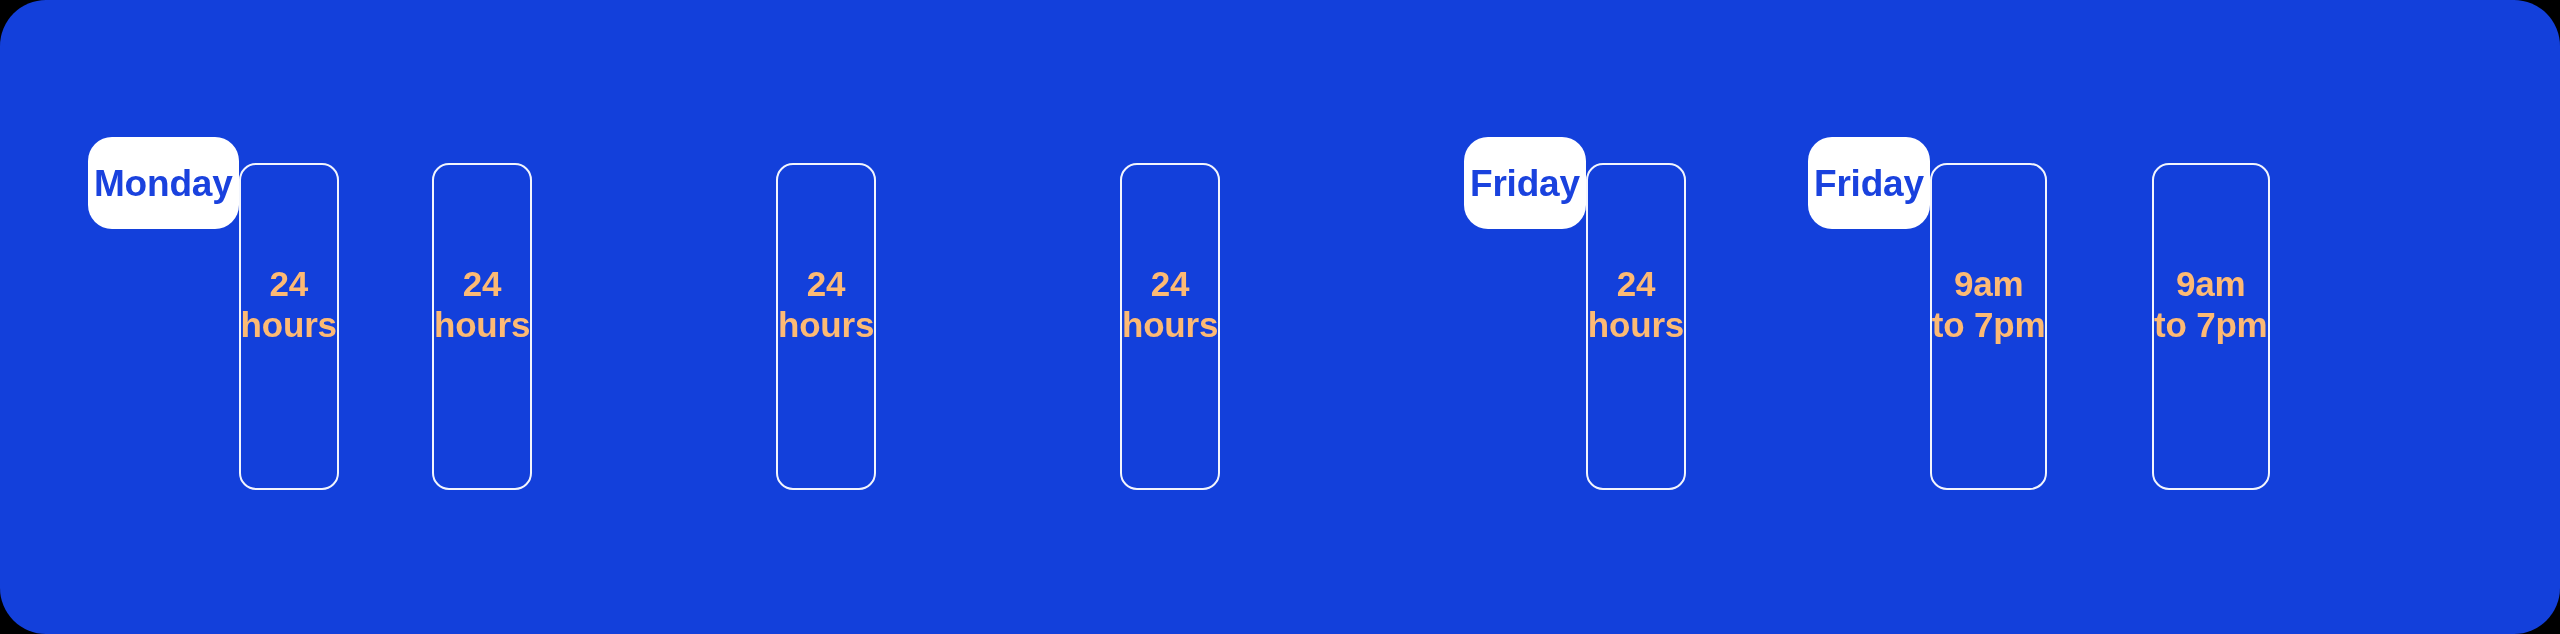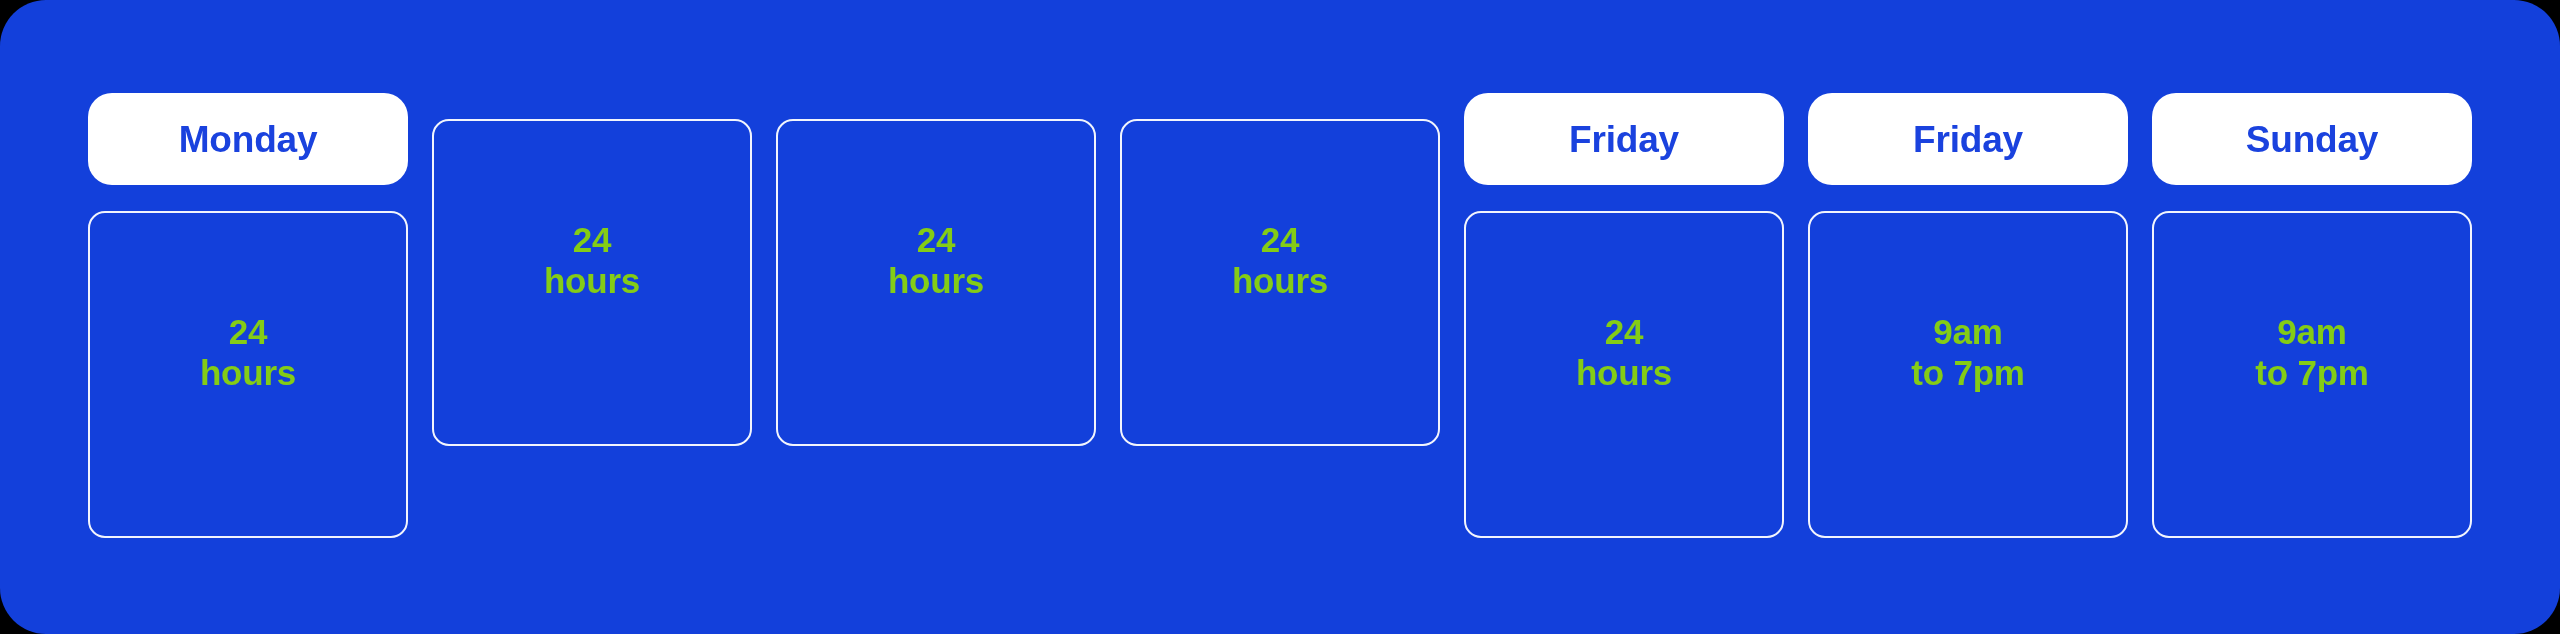--- a/index.html
+++ b/index.html
@@ -29,22 +29,23 @@
   .schedule-grid {
     margin-top: 93px;
     width: 2384px;
     display: grid;
     grid-template-columns: repeat(7, 1fr);
     column-gap: 24px;
   }
 
   .day-column {
     display: flex;
-    flex-direction: column;
+    flex-direction: row;
     align-items: stretch;
+    margin-top: 44px;
   }
 
   .day-pill {
     height: 92px;
     background: #ffffff;
     border-radius: 24px;
     display: flex;
     align-items: center;
     justify-content: center;
     box-sizing: border-box;
@@ -67,21 +68,21 @@
     border-radius: 17px;
     box-sizing: border-box;
     display: flex;
     flex-direction: column;
     align-items: center;
     justify-content: center;
     padding-bottom: 44px;
   }
 
   .hours-line {
-    color: #84cc16;
+    color: #fdba74;
     font-size: 35px;
     font-weight: bold;
     line-height: 1.16;
     text-align: center;
     white-space: nowrap;
     letter-spacing: -0.2px;
   }
 </style>
 </head>
 <body>
@@ -135,23 +136,20 @@
         <div class="day-pill">
           <span class="day-pill-label">Friday</span>
         </div>
         <div class="hours-card">
           <span class="hours-line">9am</span>
           <span class="hours-line">to 7pm</span>
         </div>
       </div>
 
       <div class="day-column">
-        <div class="day-pill">
-          <span class="day-pill-label">Sunday</span>
-        </div>
         <div class="hours-card">
           <span class="hours-line">9am</span>
           <span class="hours-line">to 7pm</span>
         </div>
       </div>
 
     </div>
   </div>
 </div>
 

